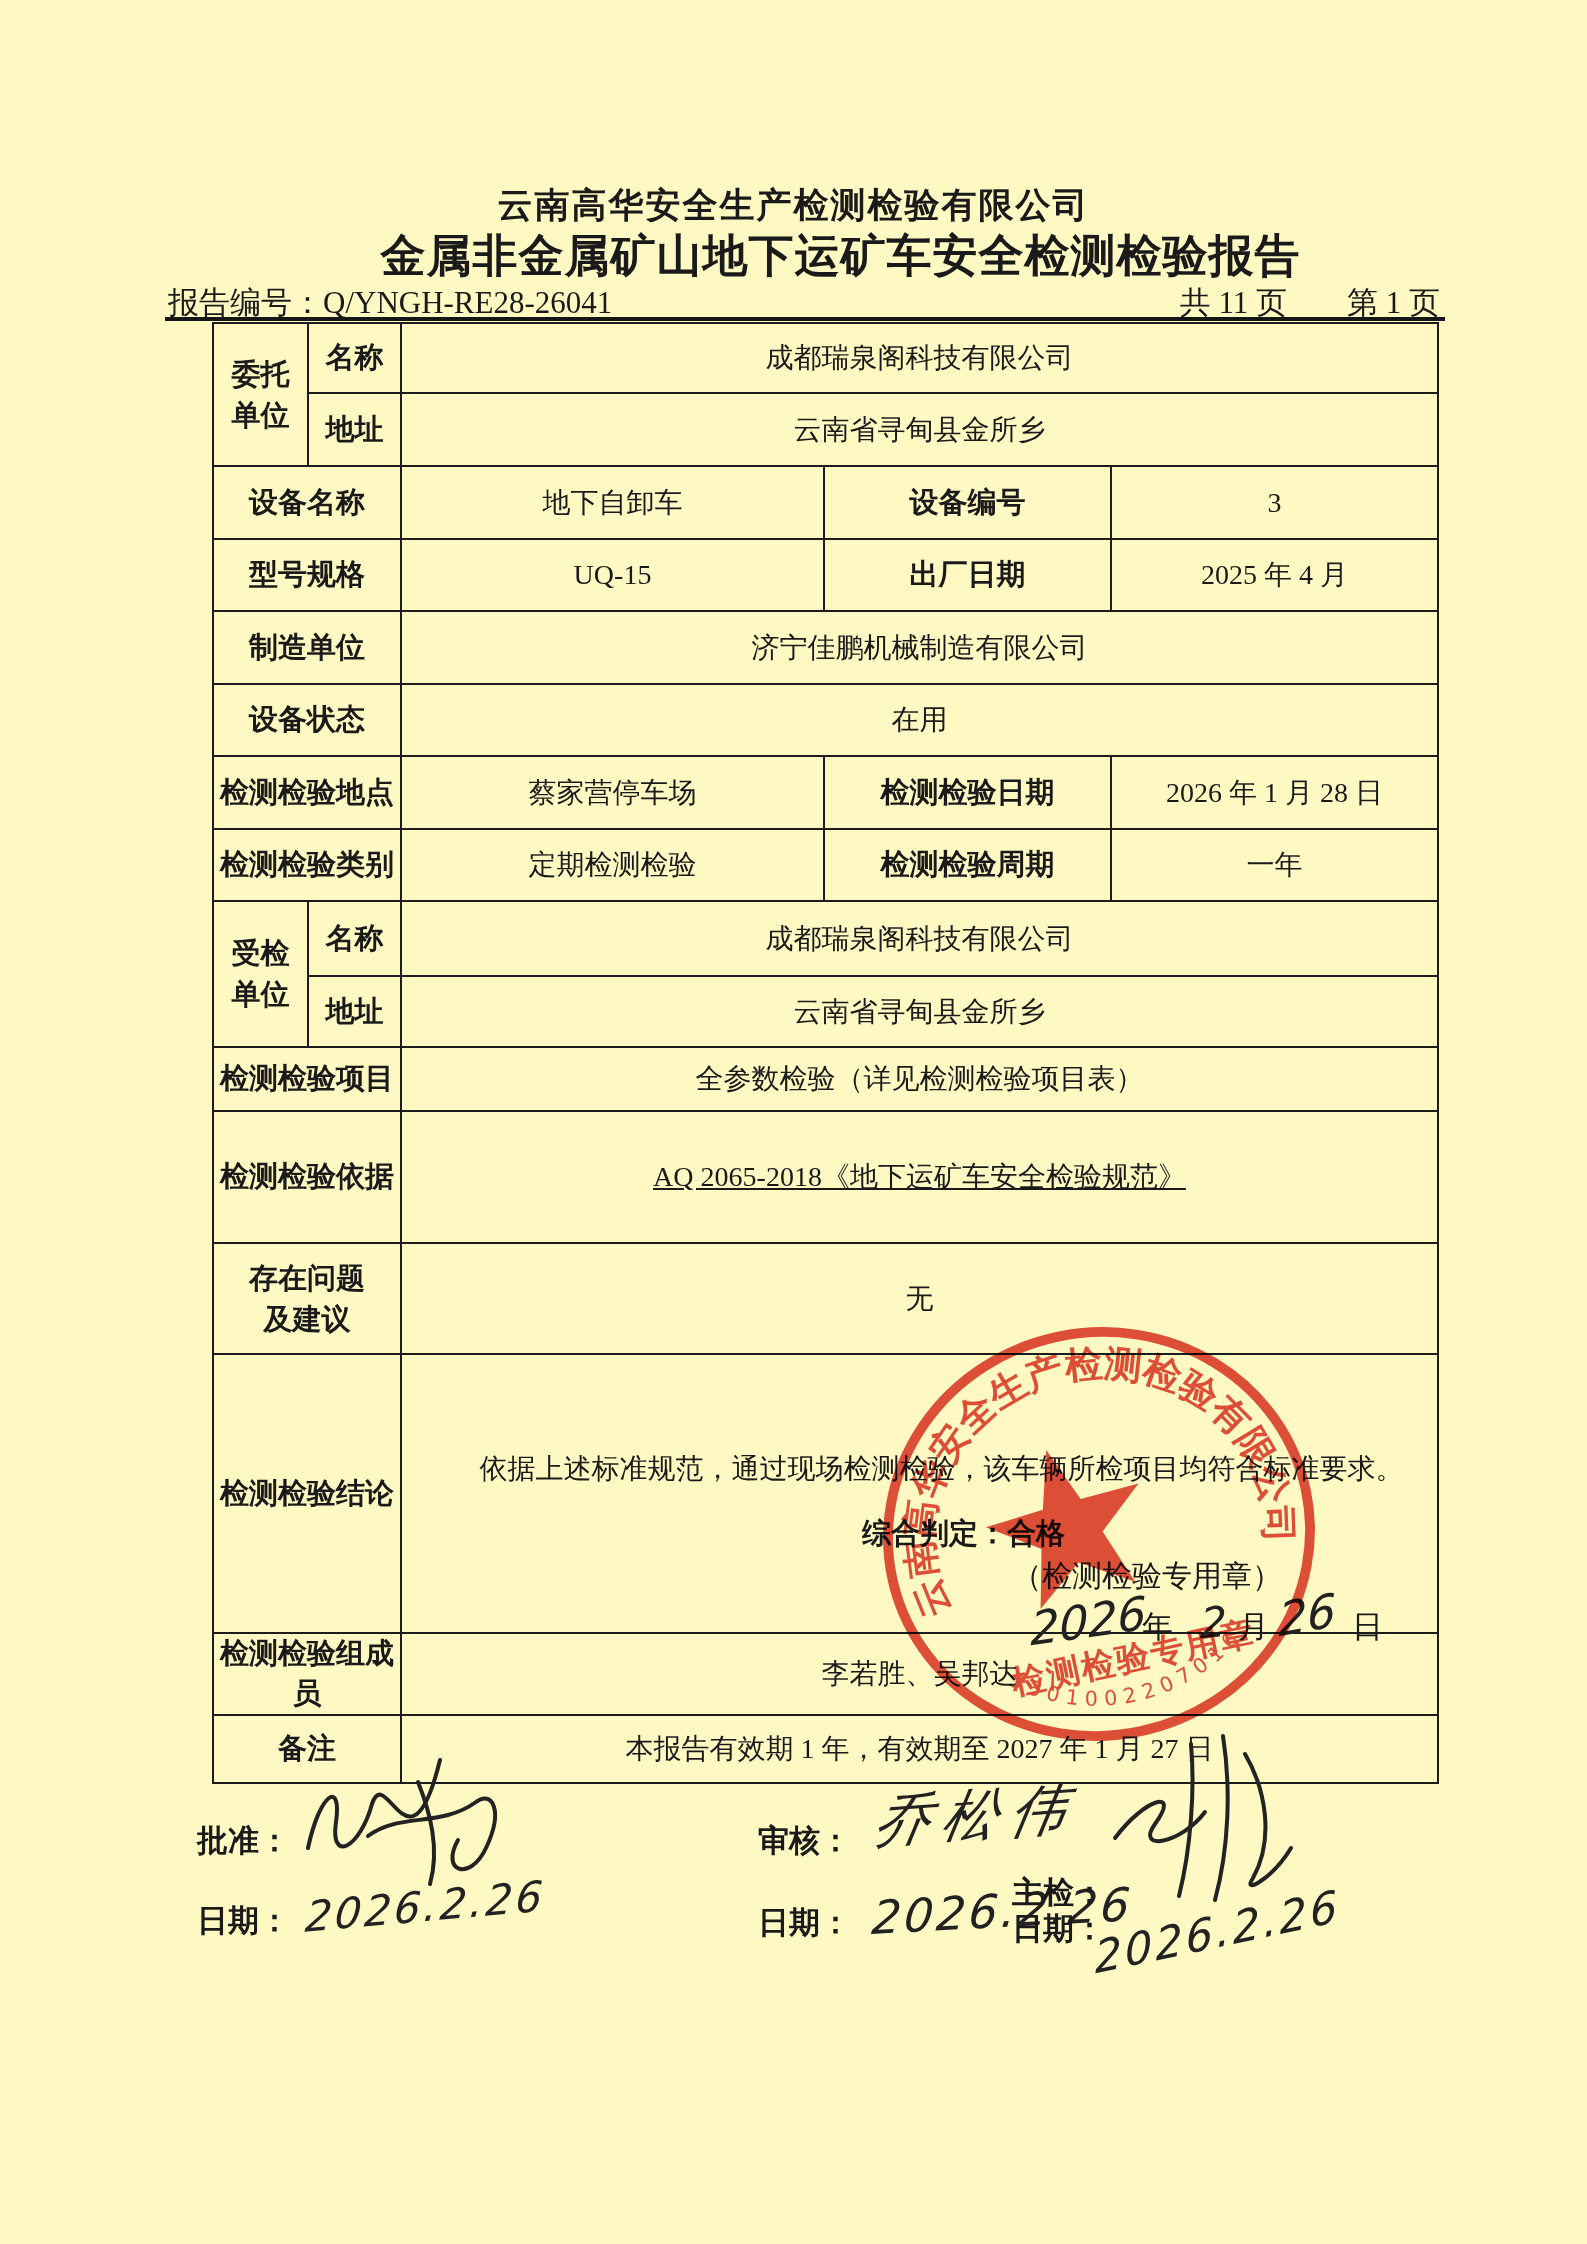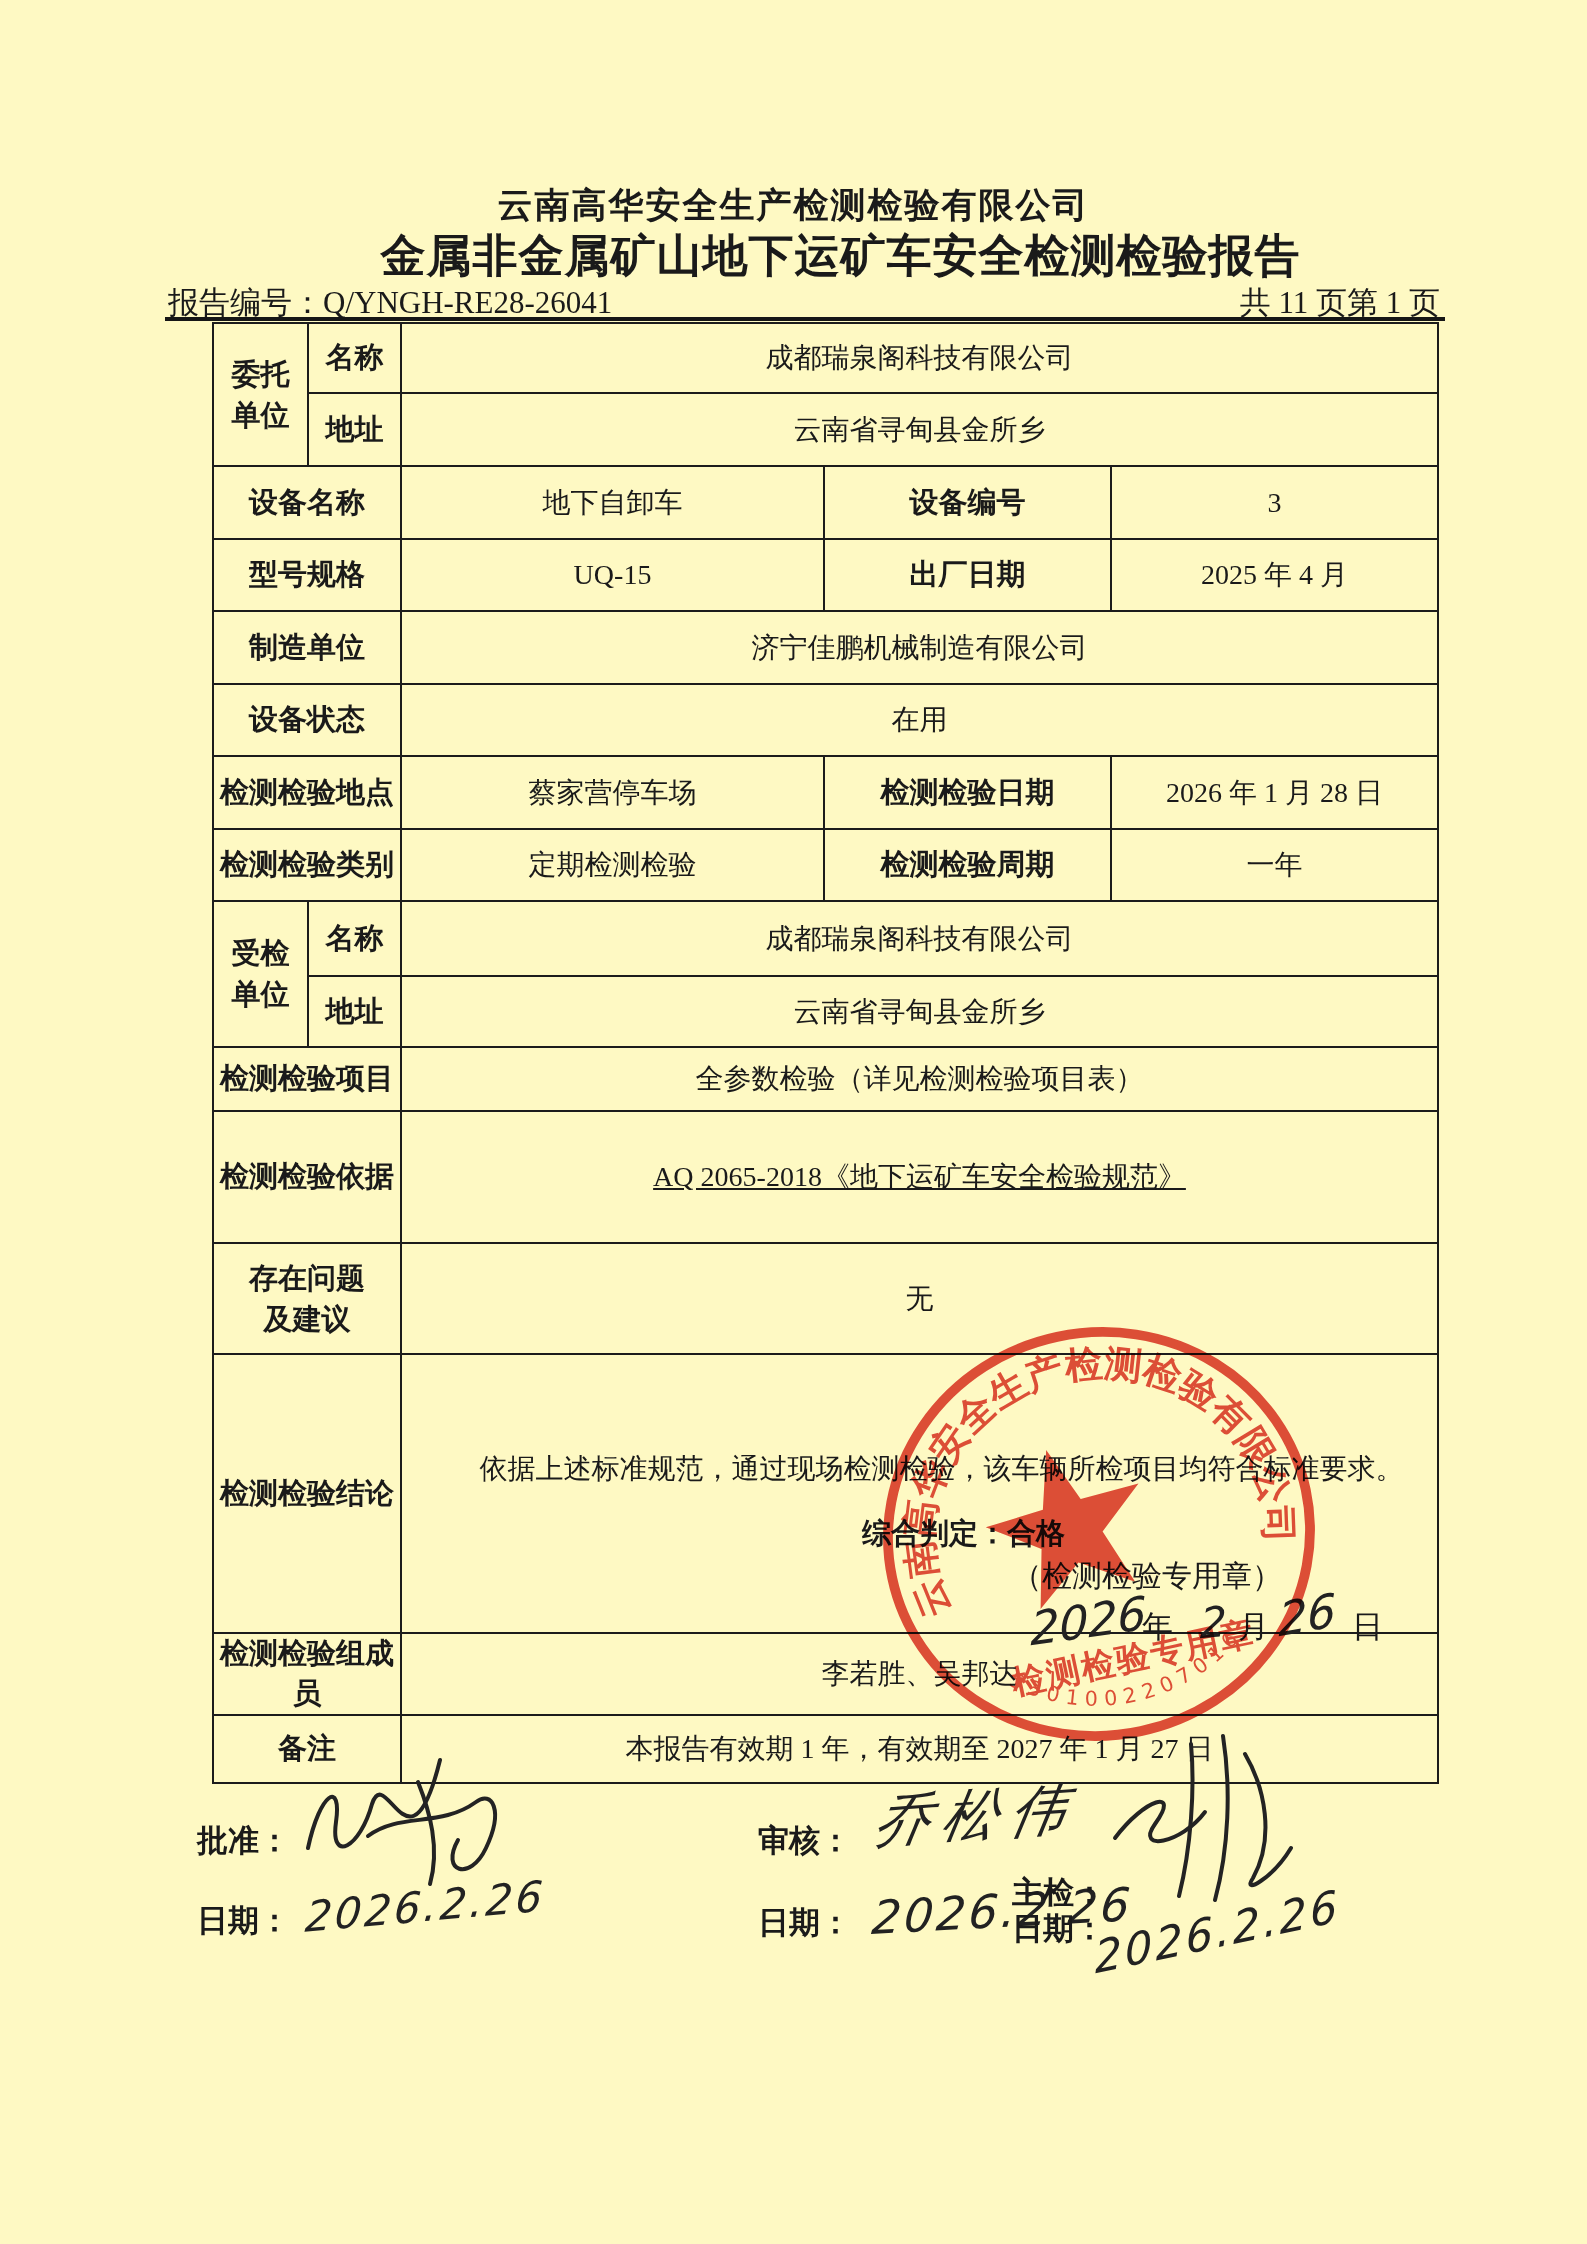--- a/index.html
+++ b/index.html
@@ -17,21 +17,21 @@
   }
   .title2{
     position:absolute;top:226px;left:0;width:100%;
     text-align:center;font-size:45px;font-weight:bold;letter-spacing:1px;margin-left:47px;
   }
   .report-line{
     position:absolute;top:282px;left:168px;width:1272px;
     display:flex;justify-content:space-between;align-items:baseline;
     font-size:31px;font-weight:normal;
   }
-  .pages{display:flex;align-items:flex-end;}
+  .pages{display:flex;gap:60px;align-items:flex-end;}
   .header-rule{
     position:absolute;top:317px;left:165px;width:1280px;height:4px;background:#161616;
   }
   table.report{
     position:absolute;top:322px;left:212px;
     border-collapse:collapse;table-layout:fixed;
     width:1225px;
     font-size:28px;
   }
   table.report td{

